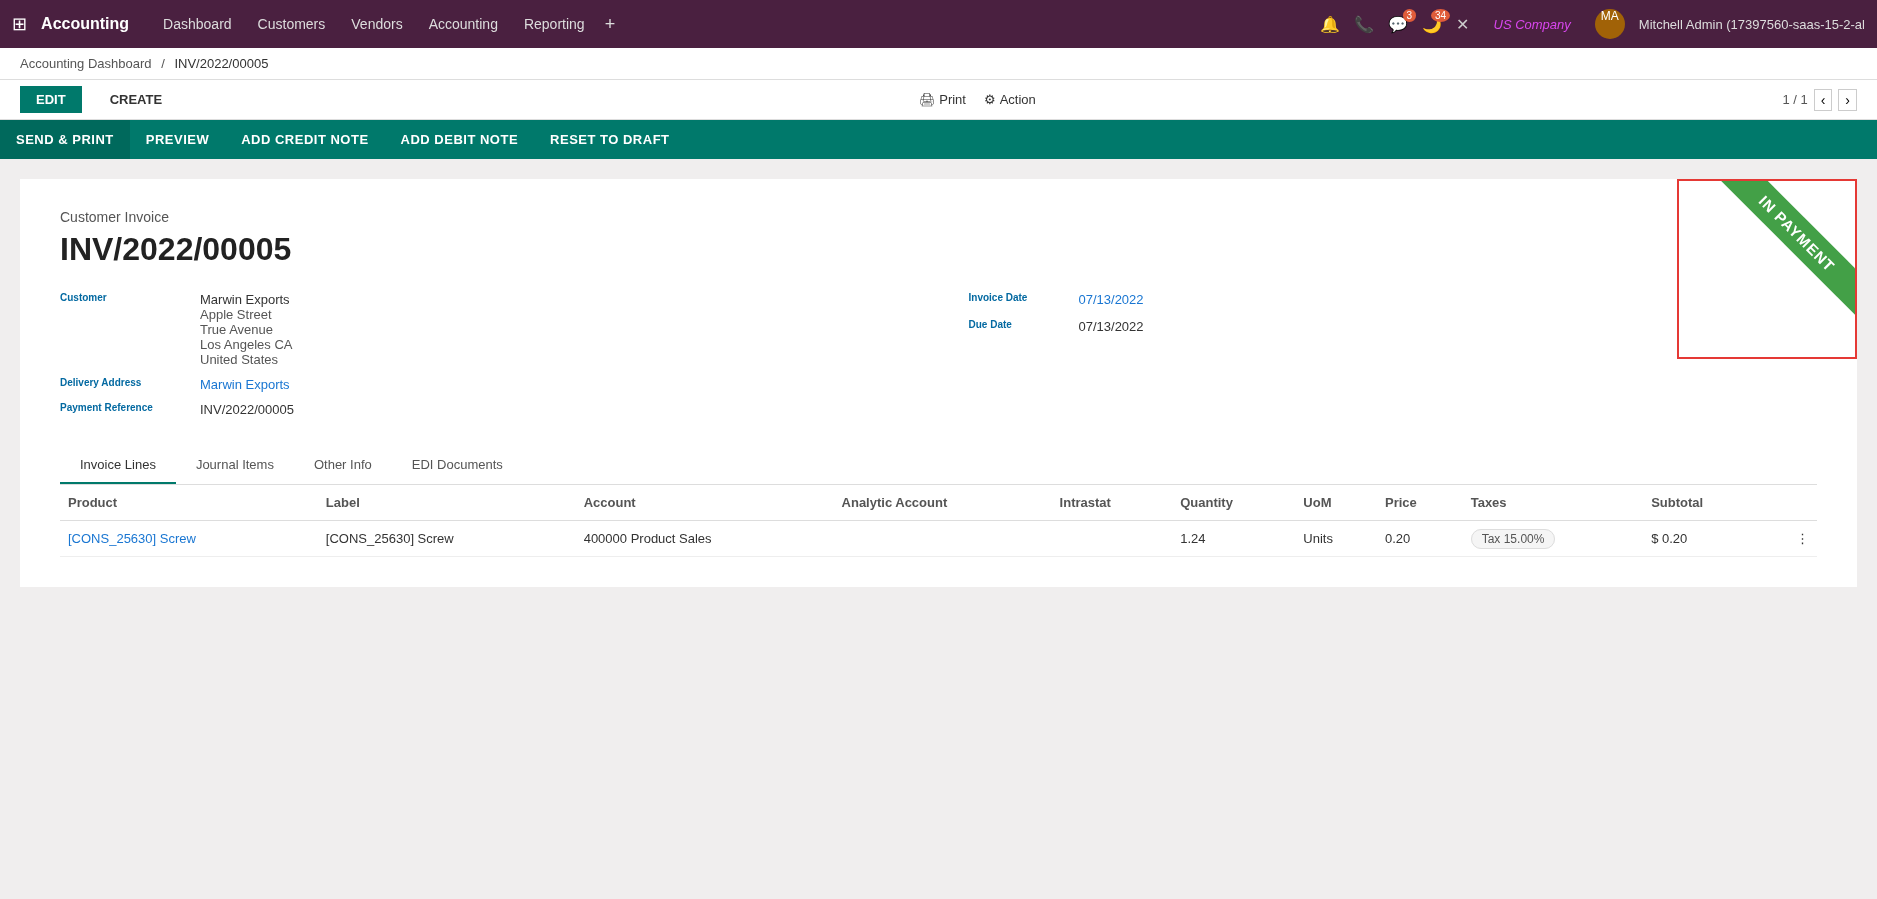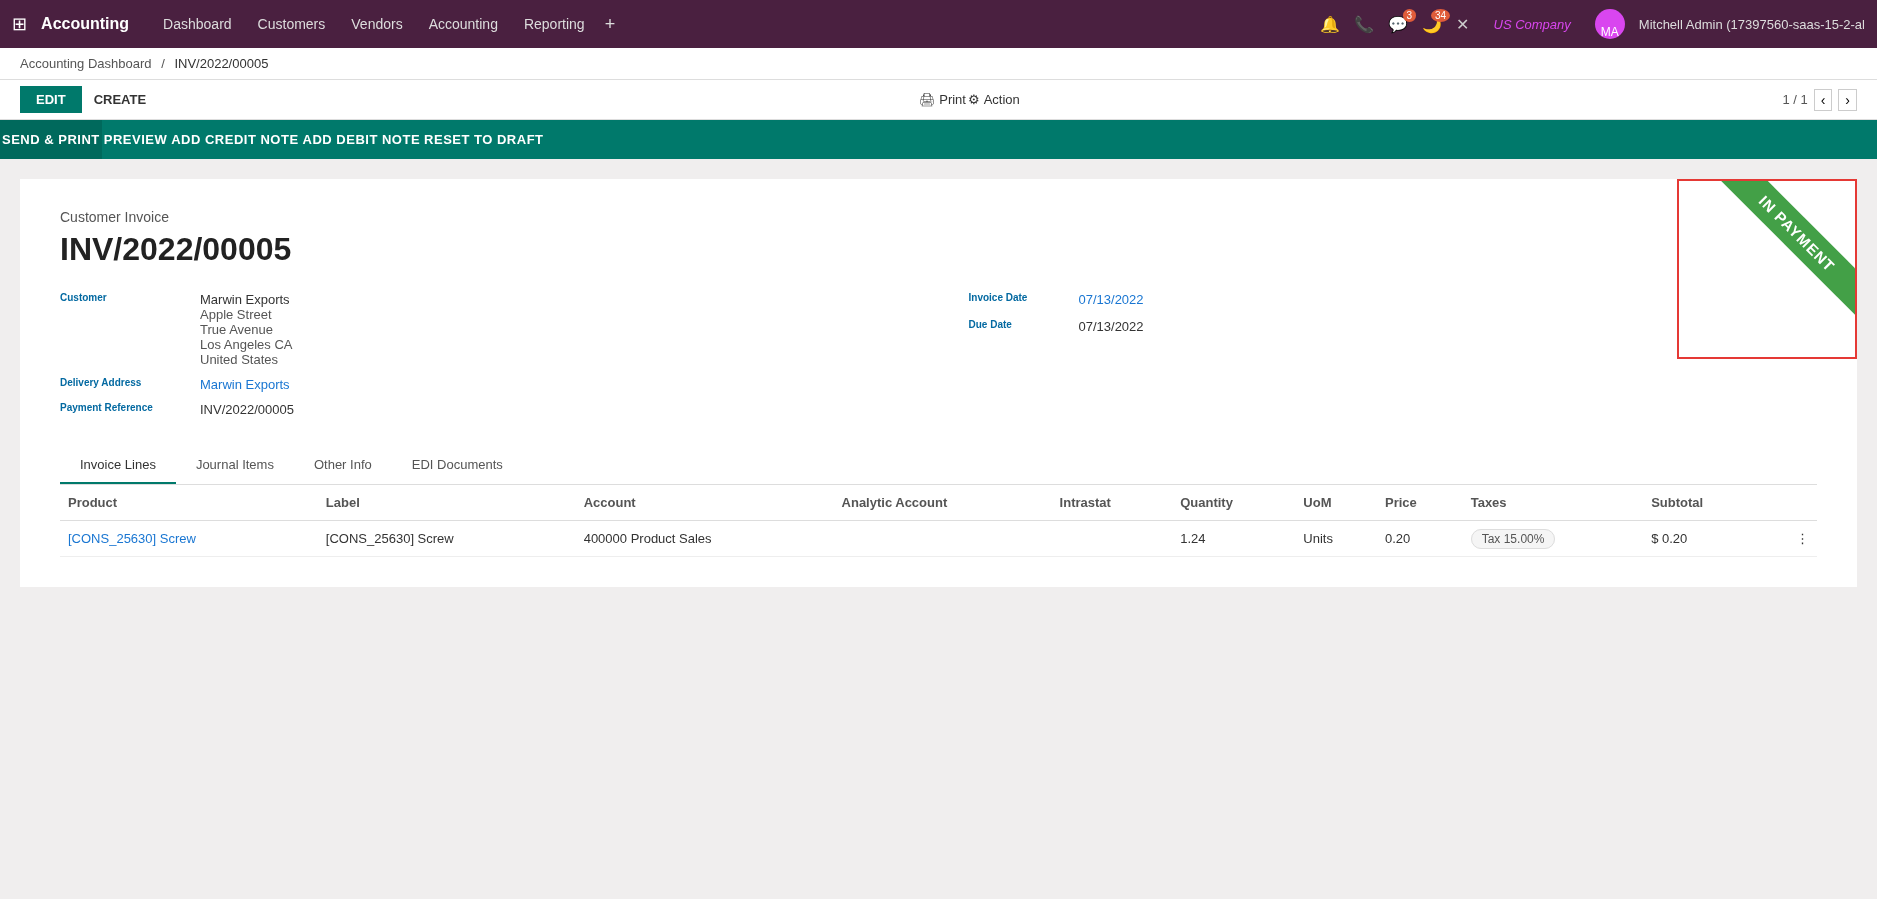--- a/index.html
+++ b/index.html
@@ -27,21 +27,21 @@
       color: #fff;
       border-radius: 50%;
       font-size: 10px;
       padding: 1px 4px;
       position: absolute;
       top: -6px; right: -8px;
     }
     .top-nav .company { color: #d946ef; font-size: 13px; margin: 8px 10px; font-style: italic; }
     .top-nav .user-avatar {
       width: 30px; height: 30px; border-radius: 50%;
-      background: #d946ef; display: flex; align-items: flex-end; justify-content: center;
+      background: #a16207; display: flex; align-items: flex-start; justify-content: center;
       color: #fff; font-size: 12px; cursor: pointer;
     }
     .top-nav .user-name { color: #ddd; font-size: 13px; }
 
     
     .breadcrumb-bar {
       background: #fff;
       padding: 8px 20px;
       font-size: 13px;
       color: #555;
@@ -51,21 +51,21 @@
     .breadcrumb-bar .sep { margin: 0 6px; }
     .breadcrumb-bar .current { color: #333; font-weight: 500; }
 
     
     .toolbar {
       background: #fff;
       display: flex;
       align-items: center;
       padding: 6px 20px;
       border-bottom: 1px solid #ddd;
-      gap: 2px;
+      gap: 18px;
     }
     .btn-edit {
       background: #00796b;
       color: #fff;
       border: none;
       padding: 6px 16px;
       font-weight: bold;
       cursor: pointer;
       font-size: 13px;
     }
@@ -109,21 +109,21 @@
       background: #00796b;
       display: flex;
       align-items: center;
       padding: 0 0 0 0;
       gap: 0;
     }
     .action-bar .ab-btn {
       color: #fff;
       background: transparent;
       border: none;
-      padding: 12px 2px;
+      padding: 12px 16px;
       font-weight: bold;
       font-size: 13px;
       cursor: pointer;
       letter-spacing: 0.5px;
     }
     .action-bar .ab-btn.primary {
       background: #00695c;
     }
     .action-bar .status-spacer { flex: 1; }
     .status-pills {

